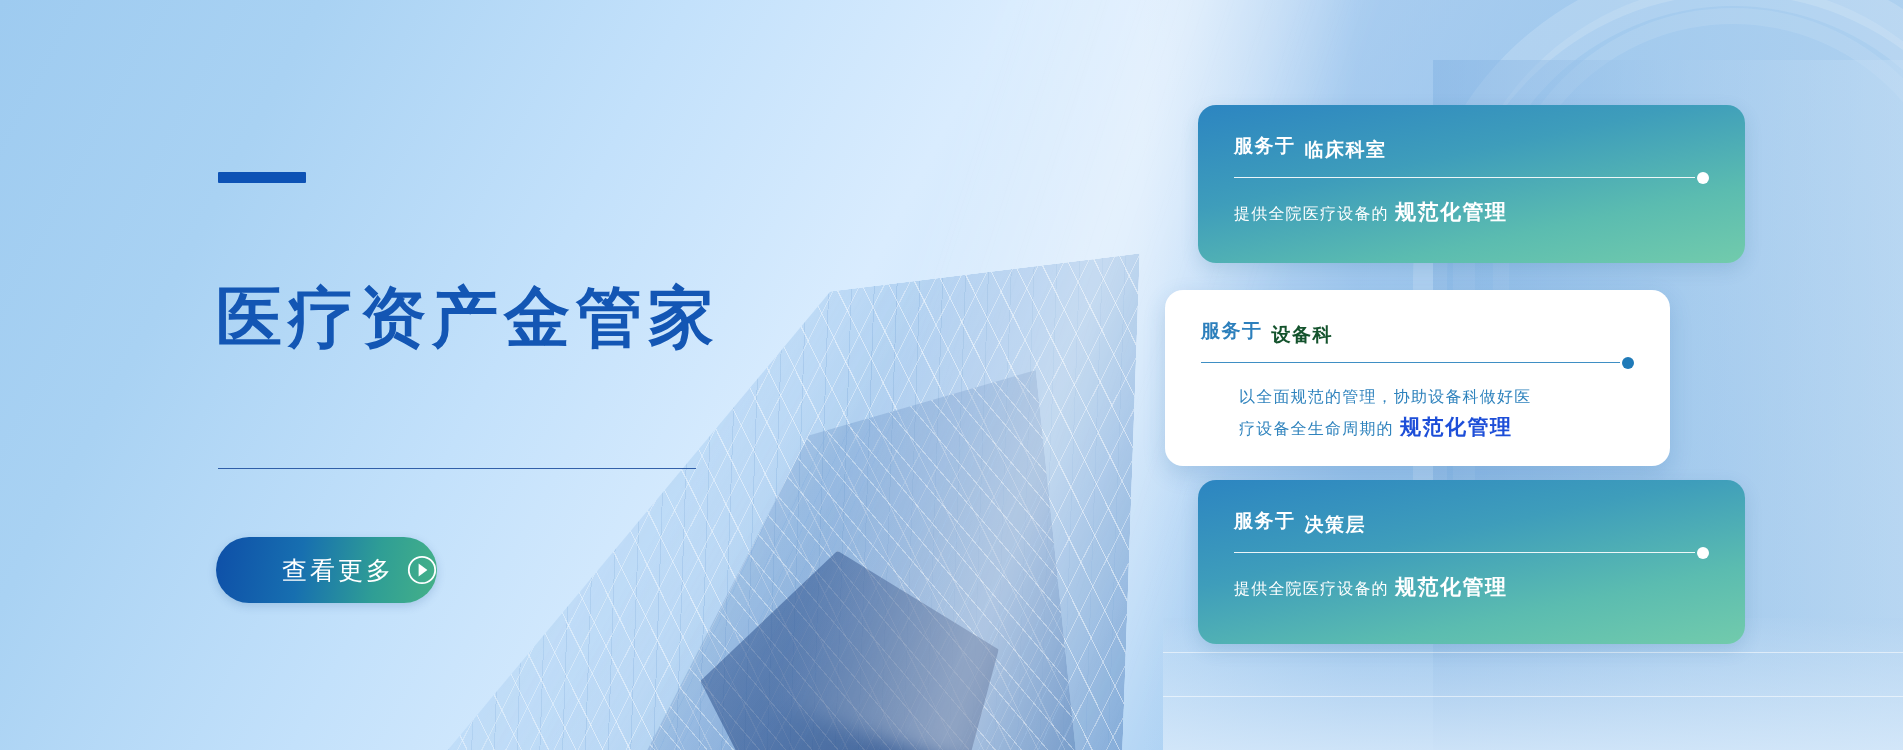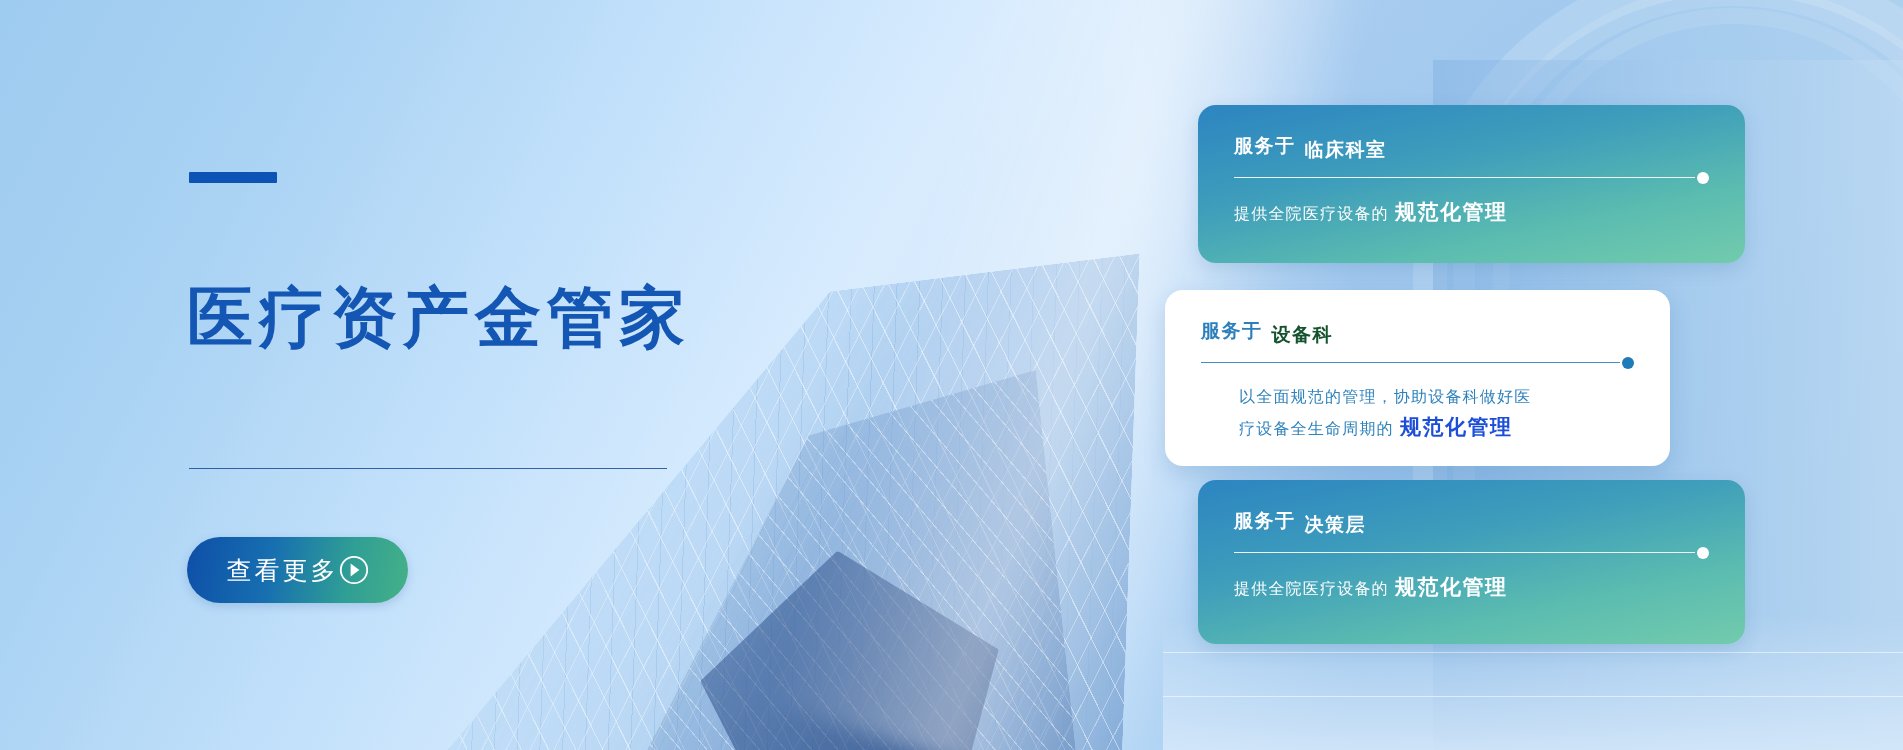--- a/index.html
+++ b/index.html
@@ -99,21 +99,21 @@
   .sheen {
     position:absolute; left:900px; top:-120px;
     width:360px; height:900px;
     transform:rotate(18deg);
     background:linear-gradient(to right, rgba(255,255,255,0), rgba(255,255,255,.42), rgba(255,255,255,0));
     filter:blur(10px);
   }
 
   
   .left-col {
-    position:absolute; left:179px; top:0; width:700px; height:750px;
+    position:absolute; left:208px; top:0; width:700px; height:750px;
     z-index:5;
   }
   .dash {
     position:absolute; left:10px; top:172px;
     width:88px; height:11px; border-radius:1px;
     background:#0d52b5;
   }
   .headline {
     position:absolute; left:8px; top:285px;
     font-size:66px; line-height:1;
@@ -129,21 +129,21 @@
     background:#17499a;
     opacity:.85;
   }
   .more-btn {
     position:absolute; left:8px; top:537px;
     width:221px; height:66px;
     border:none; cursor:pointer;
     border-radius:33px;
     background:linear-gradient(100deg,#0e4fa8 0%, #176fb0 38%, #2f9e95 72%, #45b188 100%);
     color:#fff;
-    display:flex; align-items:center; justify-content:center; 
+    display:flex; align-items:center; justify-content:flex-end; gap:13px;
     box-shadow:0 3px 10px rgba(20,70,140,.18);
   }
   .more-btn .txt {
     font-size:25px; letter-spacing:3px; font-weight:400;
     font-family:"DejaVu Sans","Liberation Sans",sans-serif;
   }
   .more-btn .arrow-ico { display:block; width:30px; height:30px; }
 
   
   .cards { position:absolute; left:0; top:0; width:1903px; height:750px; z-index:6; }

